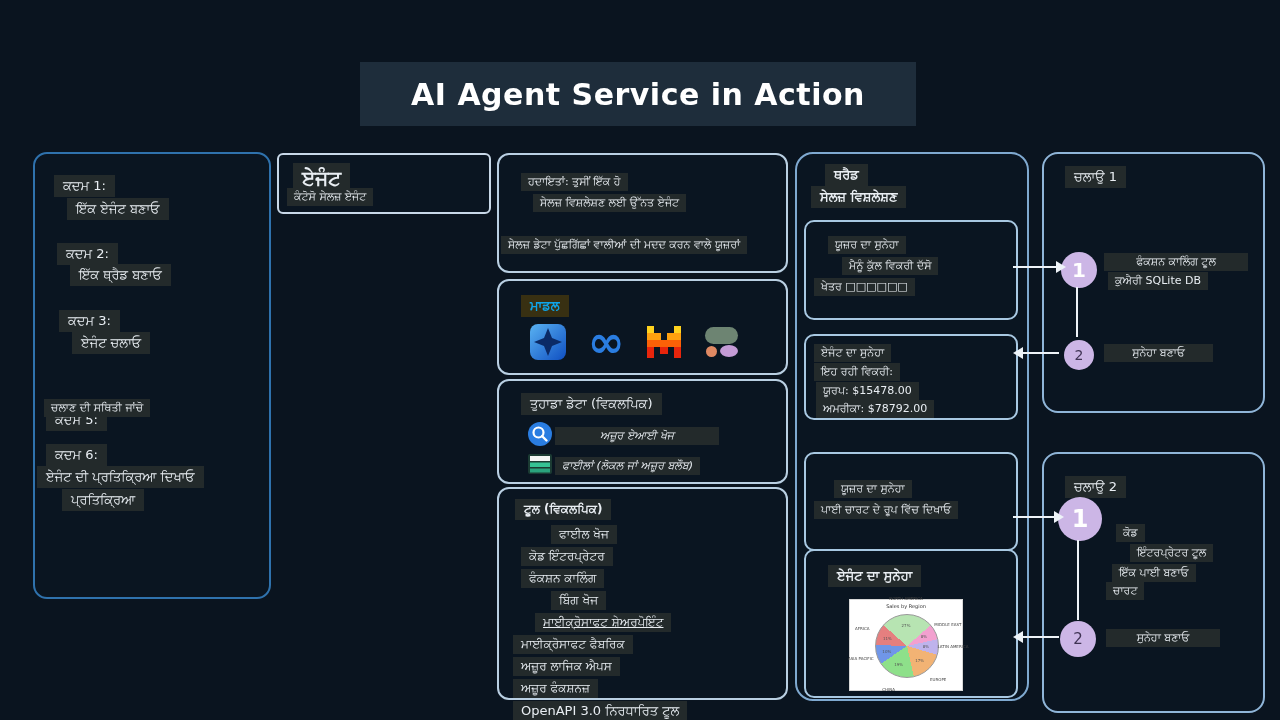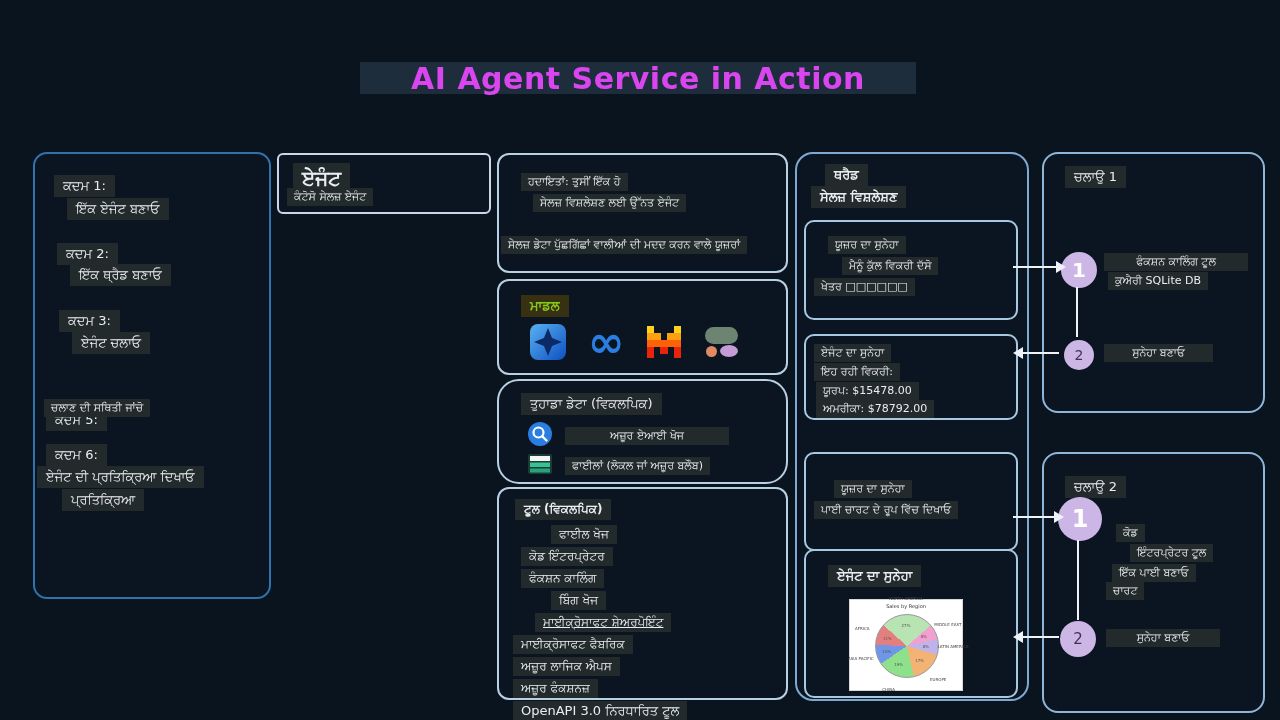--- a/index.html
+++ b/index.html
@@ -4,23 +4,23 @@
 <style>
   html,body{margin:0;padding:0;}
   body{
     width:1280px;height:720px;position:relative;overflow:hidden;
     background:#0a141f;color:#e9eef3;
     font-family:"DejaVu Sans","Liberation Sans",sans-serif;
   }
   .abs{position:absolute;}
   
   .title-band{
-    left:360px;top:62px;width:556px;height:32px;background:#1e2d3b;
+    left:360px;top:62px;width:556px;height:64px;background:#1e2d3b;
     display:flex;align-items:center;justify-content:center;
-    font-size:30px;font-weight:bold;color:#d946ef;letter-spacing:.5px;
+    font-size:30px;font-weight:bold;color:#ffffff;letter-spacing:.5px;
   }
   
   .chip{
     display:inline-block;background:#232a2b;color:#e9eef3;
     padding:3px 9px;font-size:13px;line-height:1.25;white-space:nowrap;
   }
   .chip.small{font-size:11px;padding:2px 7px;}
   
   .panel{position:absolute;border-radius:14px;background:rgba(10,22,36,.45);}
   .left-panel{left:33px;top:152px;width:234px;height:443px;border:2px solid #2f72ad;}
@@ -46,32 +46,32 @@
   
   .logo-row{position:absolute;left:30px;top:42px;display:flex;gap:20px;align-items:center;}
   .logo{width:38px;height:38px;display:flex;align-items:center;justify-content:center;}
   .meta-glyph{font-size:44px;font-weight:bold;color:#2a7de1;line-height:38px;}
   
   .blob-logo{position:relative;width:38px;height:34px;}
   .blob-top{position:absolute;left:2px;top:2px;width:33px;height:17px;border-radius:9px;background:#6d8472;}
   .blob-dot{position:absolute;left:3px;top:21px;width:11px;height:11px;border-radius:50%;background:#e08963;}
   .blob-oval{position:absolute;left:17px;top:20px;width:18px;height:12px;border-radius:50%;background:#c49bd6;}
   
-  .data-row{position:absolute;display:flex;align-items:center;gap:12px;}
+  .data-row{position:absolute;display:flex;align-items:center;gap:2px;font-style:italic;}
   
   .tools-list{position:absolute;left:14px;top:36px;display:flex;flex-direction:column;align-items:flex-start;gap:3px;}
   .tools-list .chip{font-size:12px;padding:2px 8px;}
   .ind-1{margin-left:22px;text-decoration:underline;} .ind-2{margin-left:38px;} .ind-3{margin-left:8px;}
   
   .pie-card{position:absolute;left:43px;top:48px;width:112px;height:90px;background:#ffffff;border:1px solid #d8d8d8;}
   .pie-title{position:absolute;left:0;top:3px;width:100%;text-align:center;font-size:5px;color:#333;}
   .pie-circle{position:absolute;left:25px;top:14px;width:62px;height:62px;border-radius:50%;border:1px solid #999;}
   .pie-label{position:absolute;font-size:4px;color:#444;transform:translate(-50%,-50%);white-space:nowrap;}
   .pie-pct{position:absolute;font-size:4px;color:#555;transform:translate(-50%,-50%);white-space:nowrap;}
-  .model-chip{background:#383012;color:#84cc16;font-weight:bold;}
+  .model-chip{background:#383012;color:#0ea5e9;font-weight:bold;}
   .hdr-chip{font-weight:bold;}
   .mono-num{font-size:13px;}
 </style>
 </head>
 <body>
 
 <div class="abs title-band">AI Agent Service in Action</div>
 
 <div class="panel left-panel">
   <span class="chip abs" style="left:19px;top:21px;">ਕਦਮ 1:</span>
@@ -139,21 +139,21 @@
       </svg>
     </span>
     <span class="logo blob-logo">
       <span class="blob-top"></span>
         <span class="blob-dot"></span>
         <span class="blob-oval"></span>
     </span>
   </div>
 </div>
 
-<div class="panel mid-box" style="top:379px;height:101px;border-radius:22px;">
+<div class="panel mid-box" style="top:379px;height:101px;">
   <span class="chip abs" style="left:22px;top:12px;">ਤੁਹਾਡਾ ਡੇਟਾ (ਵਿਕਲਪਿਕ)</span>
   <div class="data-row" style="left:28px;top:40px;">
     <span>
       <svg width="26" height="26" viewBox="0 0 26 26">
         <circle cx="13" cy="13" r="12" fill="#2a7de1"></circle>
         <circle cx="11.5" cy="11.5" r="5" fill="none" stroke="#ffffff" stroke-width="2.2"></circle>
         <line x1="15" y1="15" x2="19.5" y2="19.5" stroke="#ffffff" stroke-width="2.4" stroke-linecap="round"></line>
       </svg>
     </span>
     <span class="chip small" style="min-width:150px;text-align:center;">ਅਜ਼ੂਰ ਏਆਈ ਖੋਜ</span>

